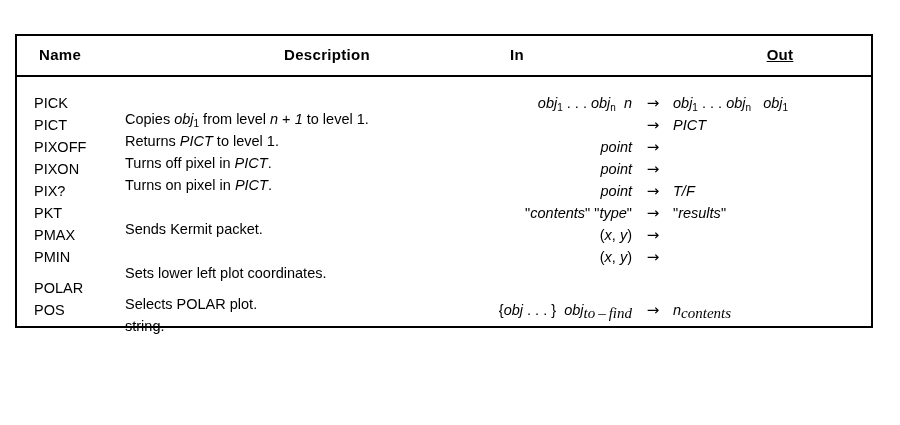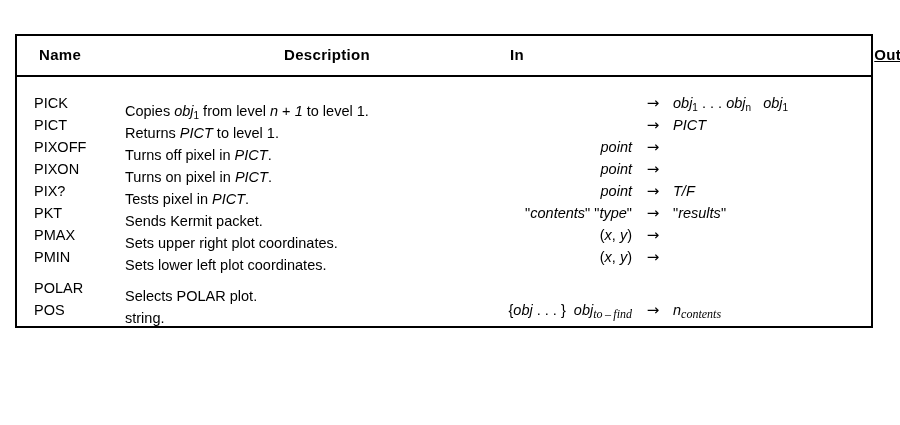--- a/index.html
+++ b/index.html
@@ -43,21 +43,21 @@
     position: absolute;
     top: 10px;
     font-size: 15px;
     font-weight: bold;
     letter-spacing: 0.3px;
     white-space: nowrap;
   }
   .th-name  { left: 22px; }
   .th-desc  { left: 190px; width: 240px; text-align: center; }
   .th-in    { left: 400px; width: 200px; text-align: center; }
-  .th-out   { left: 674px; width: 210px; text-align: right; text-decoration: underline; }
+  .th-out   { left: 658px; width: 210px; text-align: center; text-decoration: underline; }
 
   
   .tbody {
     position: relative;
     padding-top: 17px;
   }
 
   .row {
     position: relative;
     height: 22px;
@@ -66,21 +66,21 @@
   .row.gap-before { margin-top: 9px; }
 
   .cell {
     position: absolute;
     font-size: 14.5px;
     line-height: 19px;
     white-space: nowrap;
   }
 
   .c-name { left: 17px; top: 0; }
-  .c-desc { left: 108px; top: 8px; white-space: normal; width: 330px; }
+  .c-desc { left: 108px; top: 16px; white-space: normal; width: 330px; }
   .c-desc .l2 { display: block; }
 
   
   .c-in {
     left: 330px;
     width: 285px;
     top: 0;
     text-align: right;
   }
   
@@ -103,21 +103,21 @@
     font-style: italic;
   }
   .sub {
     font-size: 10px;
     vertical-align: -3px;
     font-style: normal;
   }
   .sub-serif {
     font-family: "Liberation Serif", serif;
     font-style: italic;
-    font-size: 12px;
+    font-size: 15px;
     vertical-align: -3px;
     margin-top: 28px;
   }
   .arrow {
     font-family: "DejaVu Sans", sans-serif;
     font-size: 15px;
   }
   .q {
     font-style: normal;
   }
@@ -134,20 +134,21 @@
       <div class="th th-desc">Description</div>
       <div class="th th-in">In</div>
       <div class="th th-out">Out</div>
     </div>
 
     <div class="tbody">
 
       <div class="row">
         <div class="cell c-name">PICK</div>
         <div class="cell c-desc">Copies <i>obj</i><span class="sub">1</span> from level <i>n</i> + <i>1</i> to level 1.</div>
+        <div class="cell c-in"><i>obj</i><span class="sub">1</span> . . . <i>obj</i><span class="sub">n</span>&nbsp;&nbsp;<i>n</i></div>
         <div class="cell c-arrow arrow">→</div>
         <div class="cell c-out"><i>obj</i><span class="sub">1</span> . . . <i>obj</i><span class="sub">n</span>&nbsp;&nbsp;&nbsp;<i>obj</i><span class="sub">1</span></div>
       </div>
 
       <div class="row">
         <div class="cell c-name">PICT</div>
         <div class="cell c-desc">Returns <i>PICT</i> to level 1.</div>
         <div class="cell c-in"></div>
         <div class="cell c-arrow arrow">→</div>
         <div class="cell c-out"><i>PICT</i></div>
@@ -164,37 +165,35 @@
       <div class="row">
         <div class="cell c-name">PIXON</div>
         <div class="cell c-desc">Turns on pixel in <i>PICT</i>.</div>
         <div class="cell c-in"><i>point</i></div>
         <div class="cell c-arrow arrow">→</div>
         <div class="cell c-out"></div>
       </div>
 
       <div class="row">
         <div class="cell c-name">PIX?</div>
-        <div class="cell c-desc">Tests pixel in <i>PICT</i>.</div>
         <div class="cell c-in"><i>point</i></div>
         <div class="cell c-arrow arrow">→</div>
         <div class="cell c-out"><i>T/F</i></div>
       </div>
 
       <div class="row">
         <div class="cell c-name">PKT</div>
         <div class="cell c-desc">Sends Kermit packet.</div>
         <div class="cell c-in"><span class="q">"</span><i>contents</i><span class="q">"</span>&nbsp;<span class="q">"</span><i>type</i><span class="q">"</span></div>
         <div class="cell c-arrow arrow">→</div>
         <div class="cell c-out"><span class="q">"</span><i>results</i><span class="q">"</span></div>
       </div>
 
       <div class="row">
         <div class="cell c-name">PMAX</div>
-        <div class="cell c-desc">Sets upper right plot coordinates.</div>
         <div class="cell c-in">(<i>x</i>, <i>y</i>)</div>
         <div class="cell c-arrow arrow">→</div>
         <div class="cell c-out"></div>
       </div>
 
       <div class="row">
         <div class="cell c-name">PMIN</div>
         <div class="cell c-desc">Sets lower left plot coordinates.</div>
         <div class="cell c-in">(<i>x</i>, <i>y</i>)</div>
         <div class="cell c-arrow arrow">→</div>

